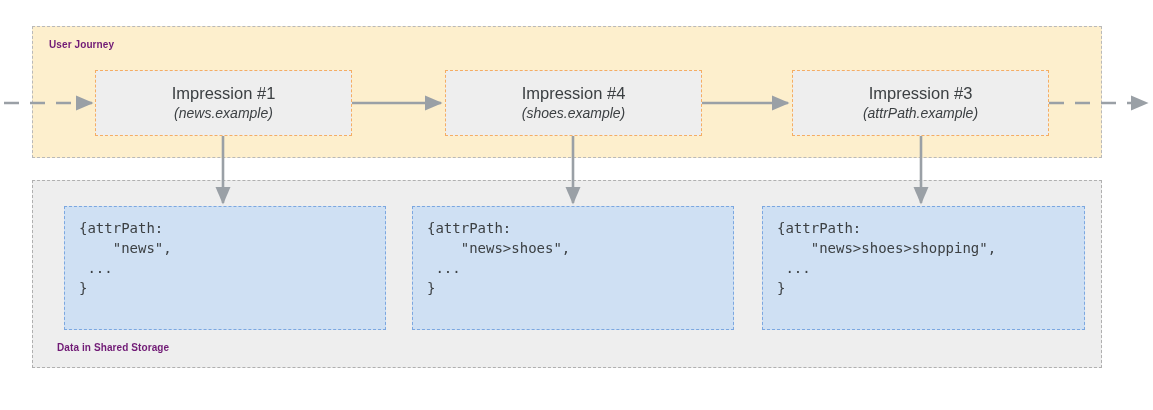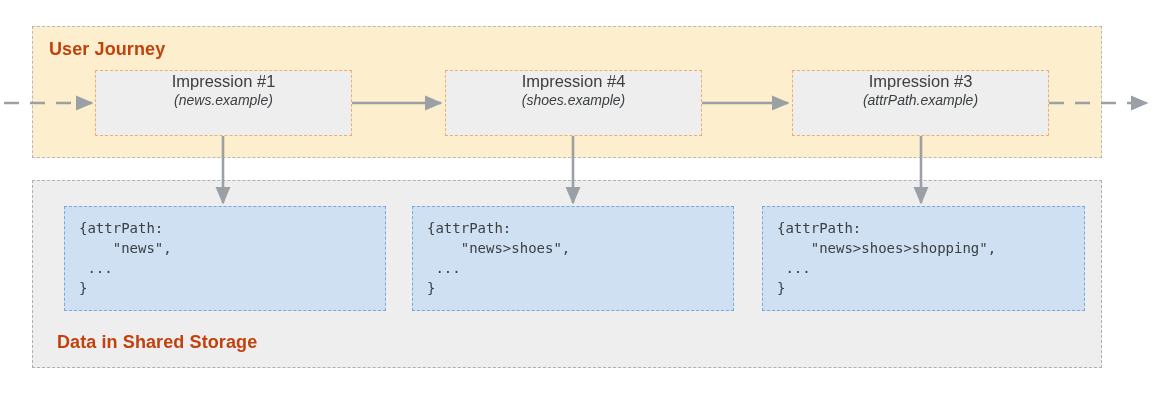--- a/index.html
+++ b/index.html
@@ -35,40 +35,41 @@
     left: 32px;
     top: 180px;
     width: 1070px;
     height: 188px;
     background: #eeeeee;
     border: 1.5px dashed #b0b0b0;
     box-sizing: border-box;
   }
   .band-label {
     position: absolute;
-    font-size: 18px;
+    font-size: 10px;
     font-weight: bold;
-    color: #c2410c;
+    color: #701a75;
     letter-spacing: 0.1px;
     white-space: nowrap;
   }
   .journey-label { left: 16px; top: 12px; }
   .storage-label { left: 24px; bottom: 14px; text-align: center; }
 
   
   .impression {
     position: absolute;
     top: 70px;
     height: 66px;
     background: #eeeeee;
     border: 1.5px dashed #f5ad63;
     box-sizing: border-box;
     display: flex;
     flex-direction: column;
     align-items: center;
+    justify-content: center;
     line-height: 1.28;
   }
   .impression .imp-title {
     font-size: 16.5px;
     color: #3c4043;
     white-space: nowrap;
   }
   .impression .imp-sub {
     font-size: 14px;
     color: #3c4043;
@@ -76,21 +77,21 @@
     font-style: italic;
   }
   #imp-1 { left: 95px;  width: 257px; }
   #imp-2 { left: 445px; width: 257px; }
   #imp-3 { left: 792px; width: 257px; }
 
   
   .codebox {
     position: absolute;
     top: 206px;
-    height: 105px;
+    height: 124px;
     background: #cfe0f3;
     border: 1.5px dashed #7ba7e0;
     box-sizing: border-box;
     padding: 12px 5px 0 14px;
   }
   .codebox pre {
     margin: 0;
     font-family: "DejaVu Sans Mono", "Liberation Mono", monospace;
     font-size: 14px;
     line-height: 1.42;

